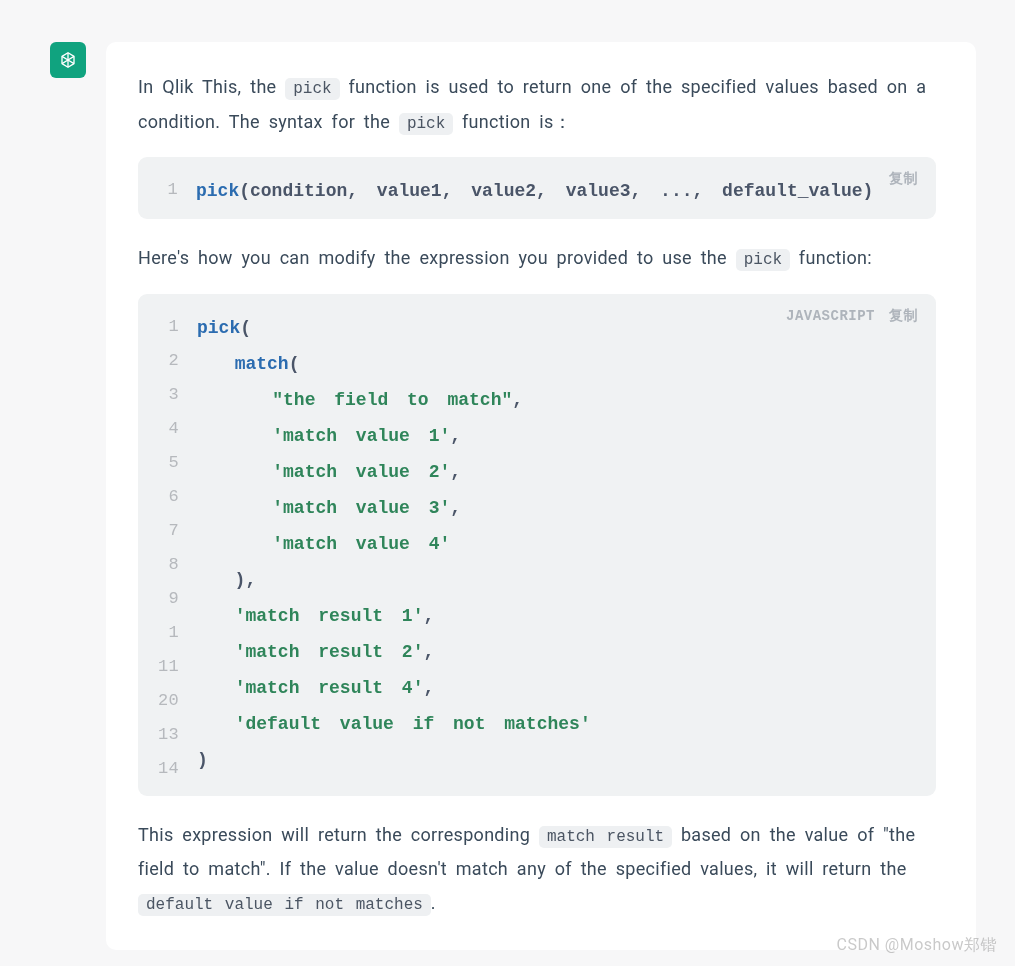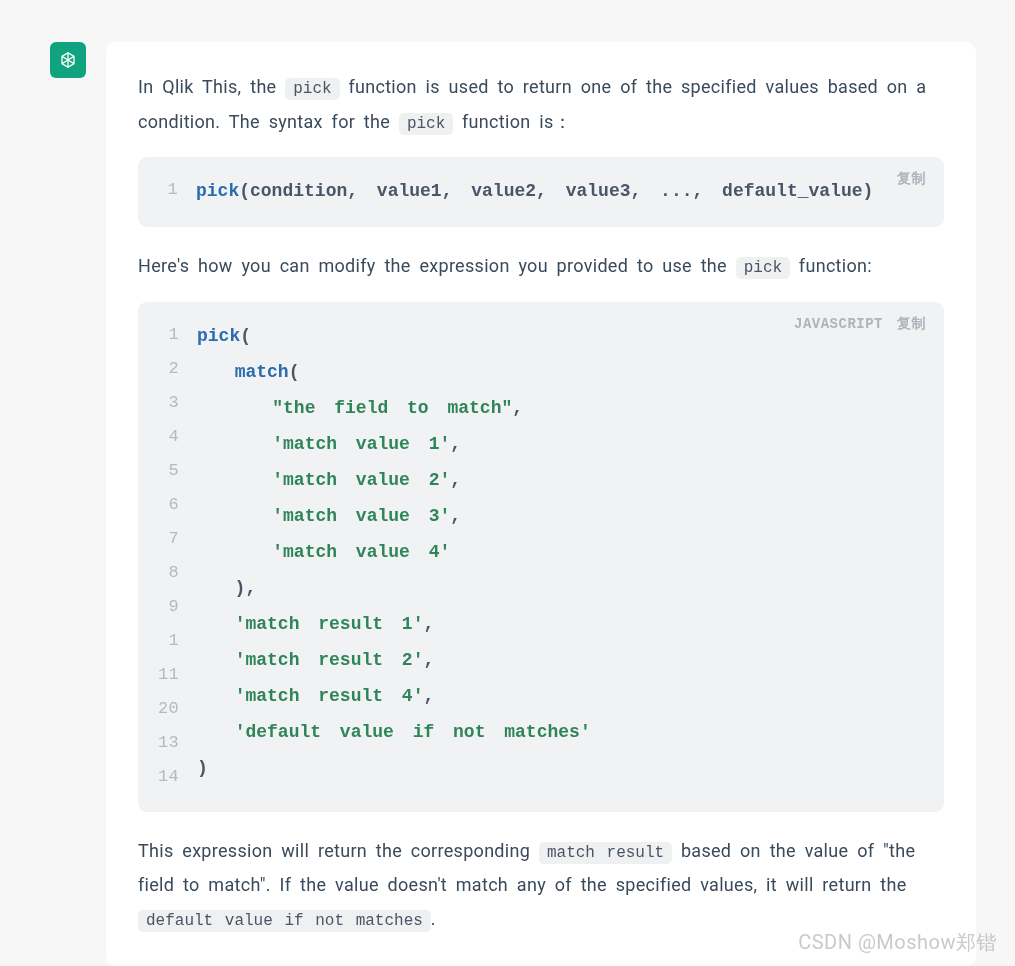--- a/index.html
+++ b/index.html
@@ -45,22 +45,22 @@
       padding: 2px 8px;
       font-family: "SFMono-Regular", Consolas, "Liberation Mono", Menlo, monospace;
       font-size: 16px;
       color: #4b5563;
       letter-spacing: 0;
       word-spacing: 2px;
     }
     .code-block {
       background: #f0f2f3;
       border-radius: 9px;
-      margin: 18px 0 22px 0;
-      padding: 16px 20px 18px 20px;
+      margin: 18px 8px 22px 0;
+      padding: 16px 20px 10px 20px;
       position: relative;
       font-family: "SFMono-Regular", Consolas, "Liberation Mono", Menlo, monospace;
     }
     .code-header {
       position: absolute;
       top: 10px;
       right: 18px;
       display: flex;
       gap: 14px;
       align-items: center;
@@ -90,21 +90,21 @@
     .code-content .line { white-space: pre; word-spacing: 8px; }
     .tok-fn { color: #2b6cb0; font-weight: 700; }
     .tok-plain { color: #4a5568; font-weight: 700; }
     .tok-str { color: #2f855a; font-weight: 700; }
     .tok-punc { color: #4a5568; font-weight: 700; }
     .watermark {
       position: absolute;
       right: 18px;
       bottom: 10px;
       color: rgba(100,100,100,0.35);
-      font-size: 20px;
+      font-size: 16px;
       letter-spacing: 0.5px;
     }
   </style>
 </head>
 <body>
 
 <div class="container">
   <div class="avatar">
     <svg viewBox="0 0 40 40" fill="none">
       <g stroke="#ffffff" stroke-width="2.2" stroke-linejoin="round" fill="none">

